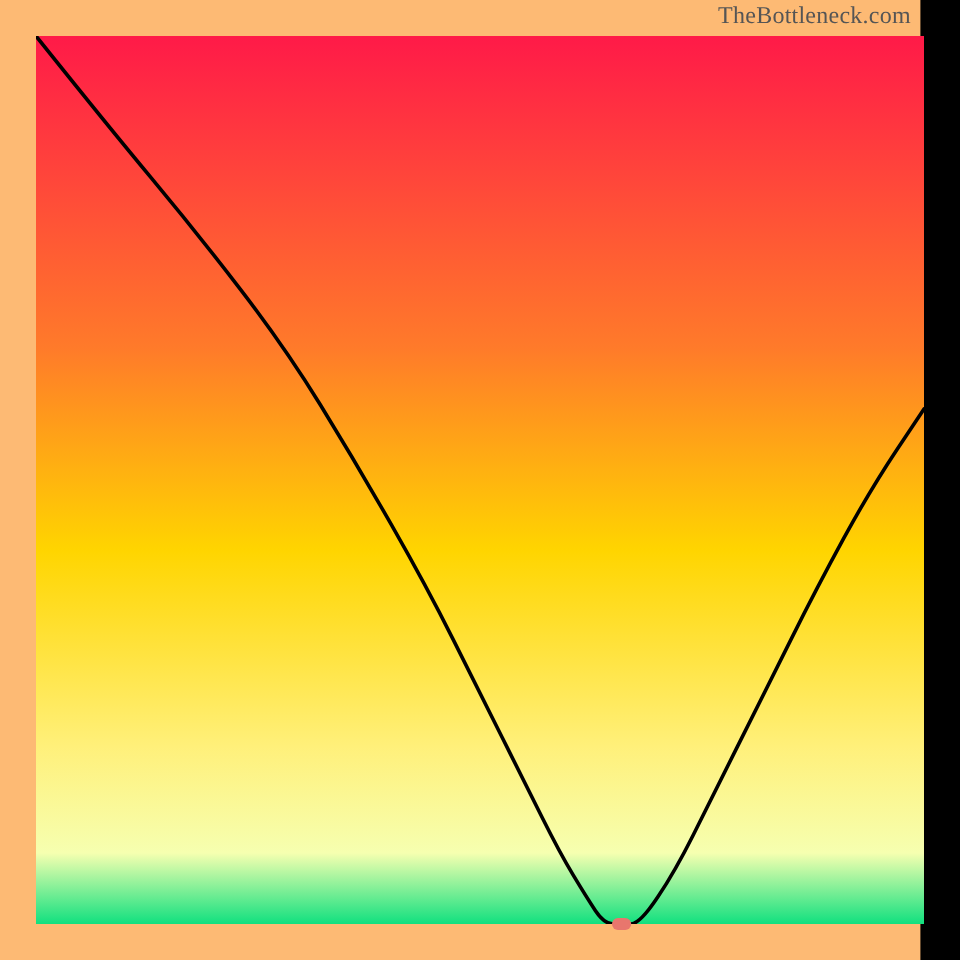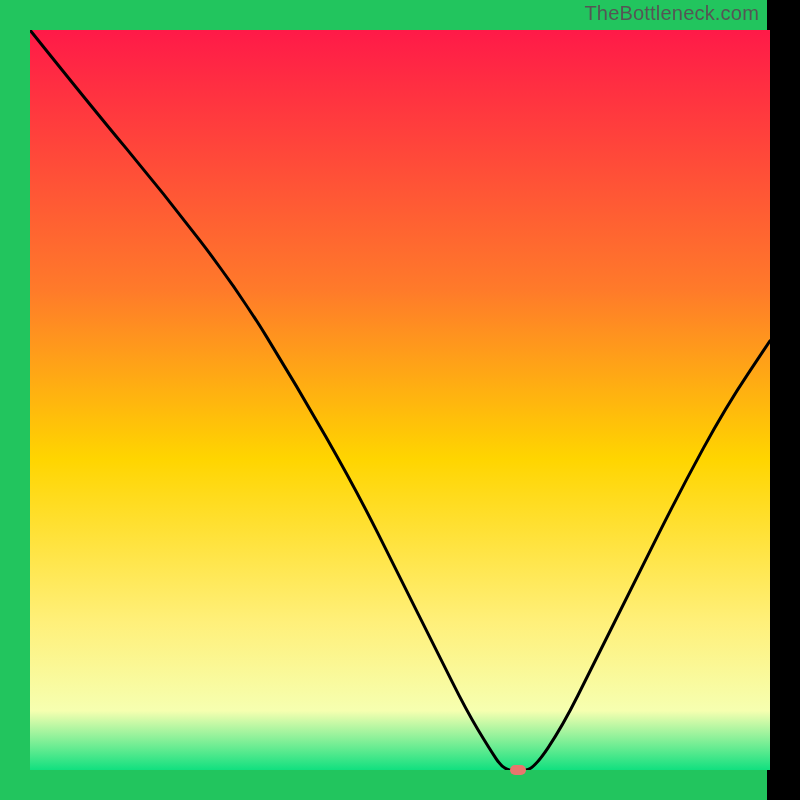--- a/index.html
+++ b/index.html
@@ -8,21 +8,22 @@
     width: 800px;
     height: 800px;
     background: #000;
     overflow: hidden;
     font-family: Arial, Helvetica, sans-serif;
   }
   .frame {
     position: relative;
     width: 767px;
     height: 800px;
-    background: #22c55e;
+    background: #fdba74;
+    font-family: Liberation Serif, serif;
   }
   .watermark {
     position: absolute;
     top: 2px;
     right: 8px;
     color: #555;
     font-size: 20px;
     font-weight: 500;
     letter-spacing: 0.2px;
     z-index: 50;

